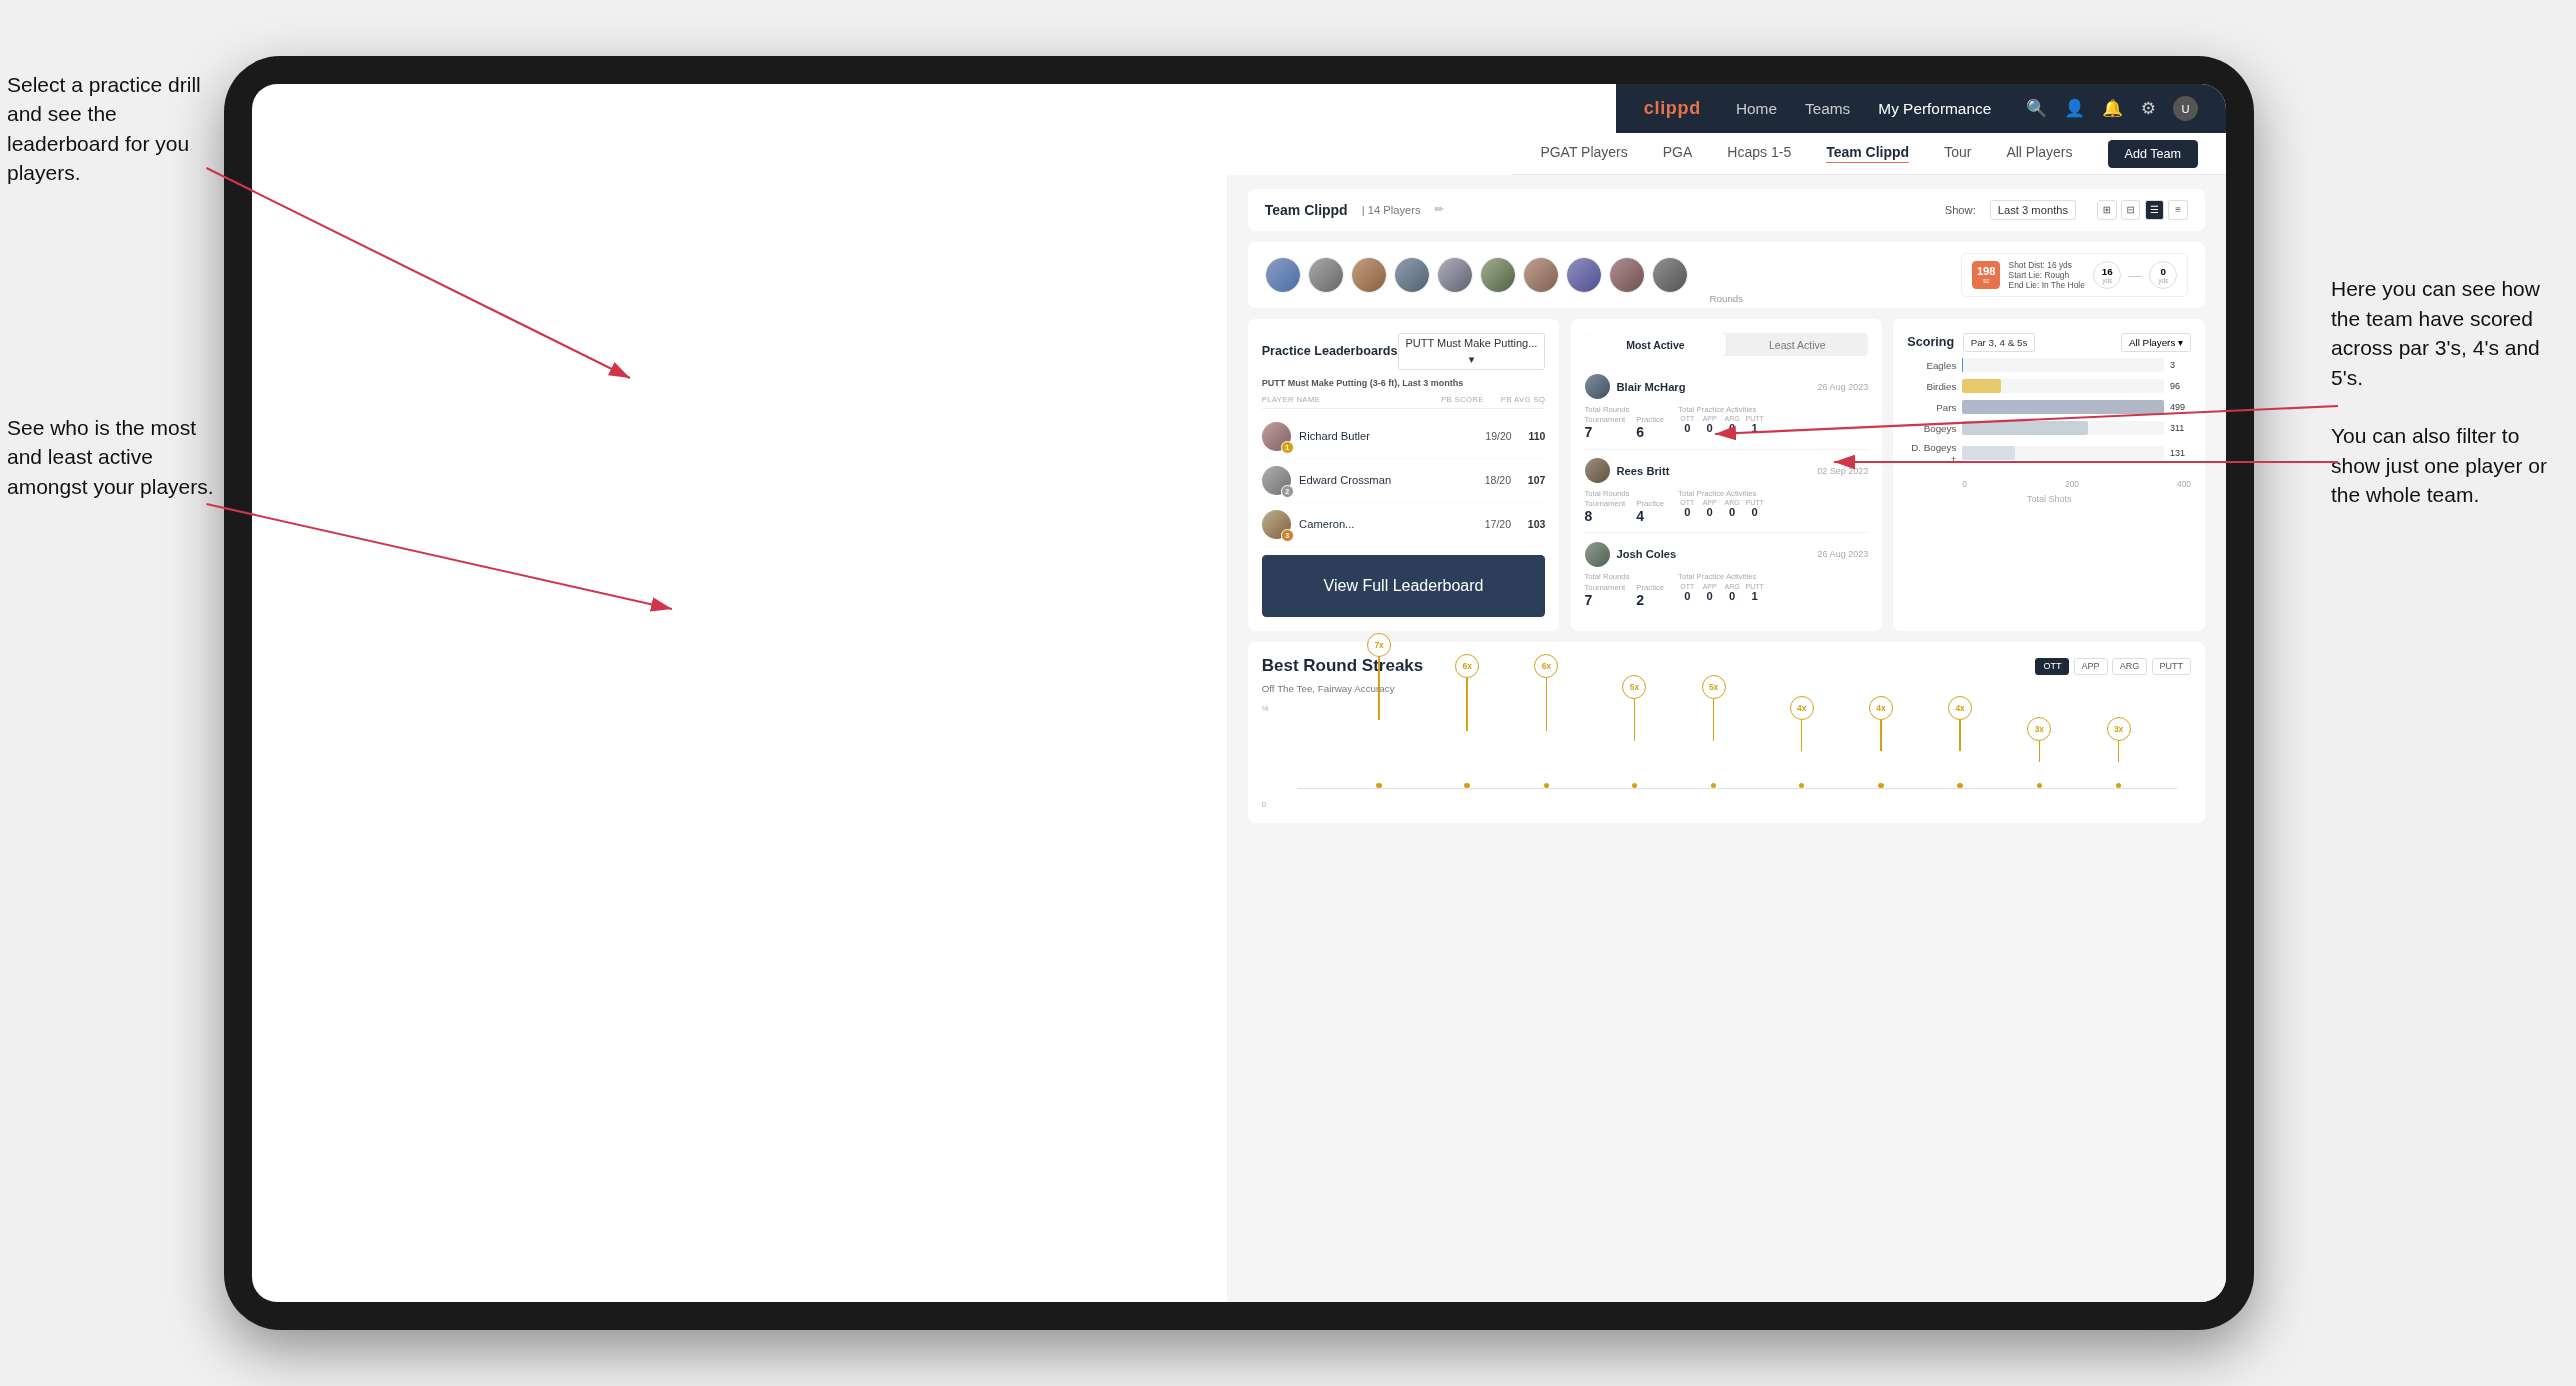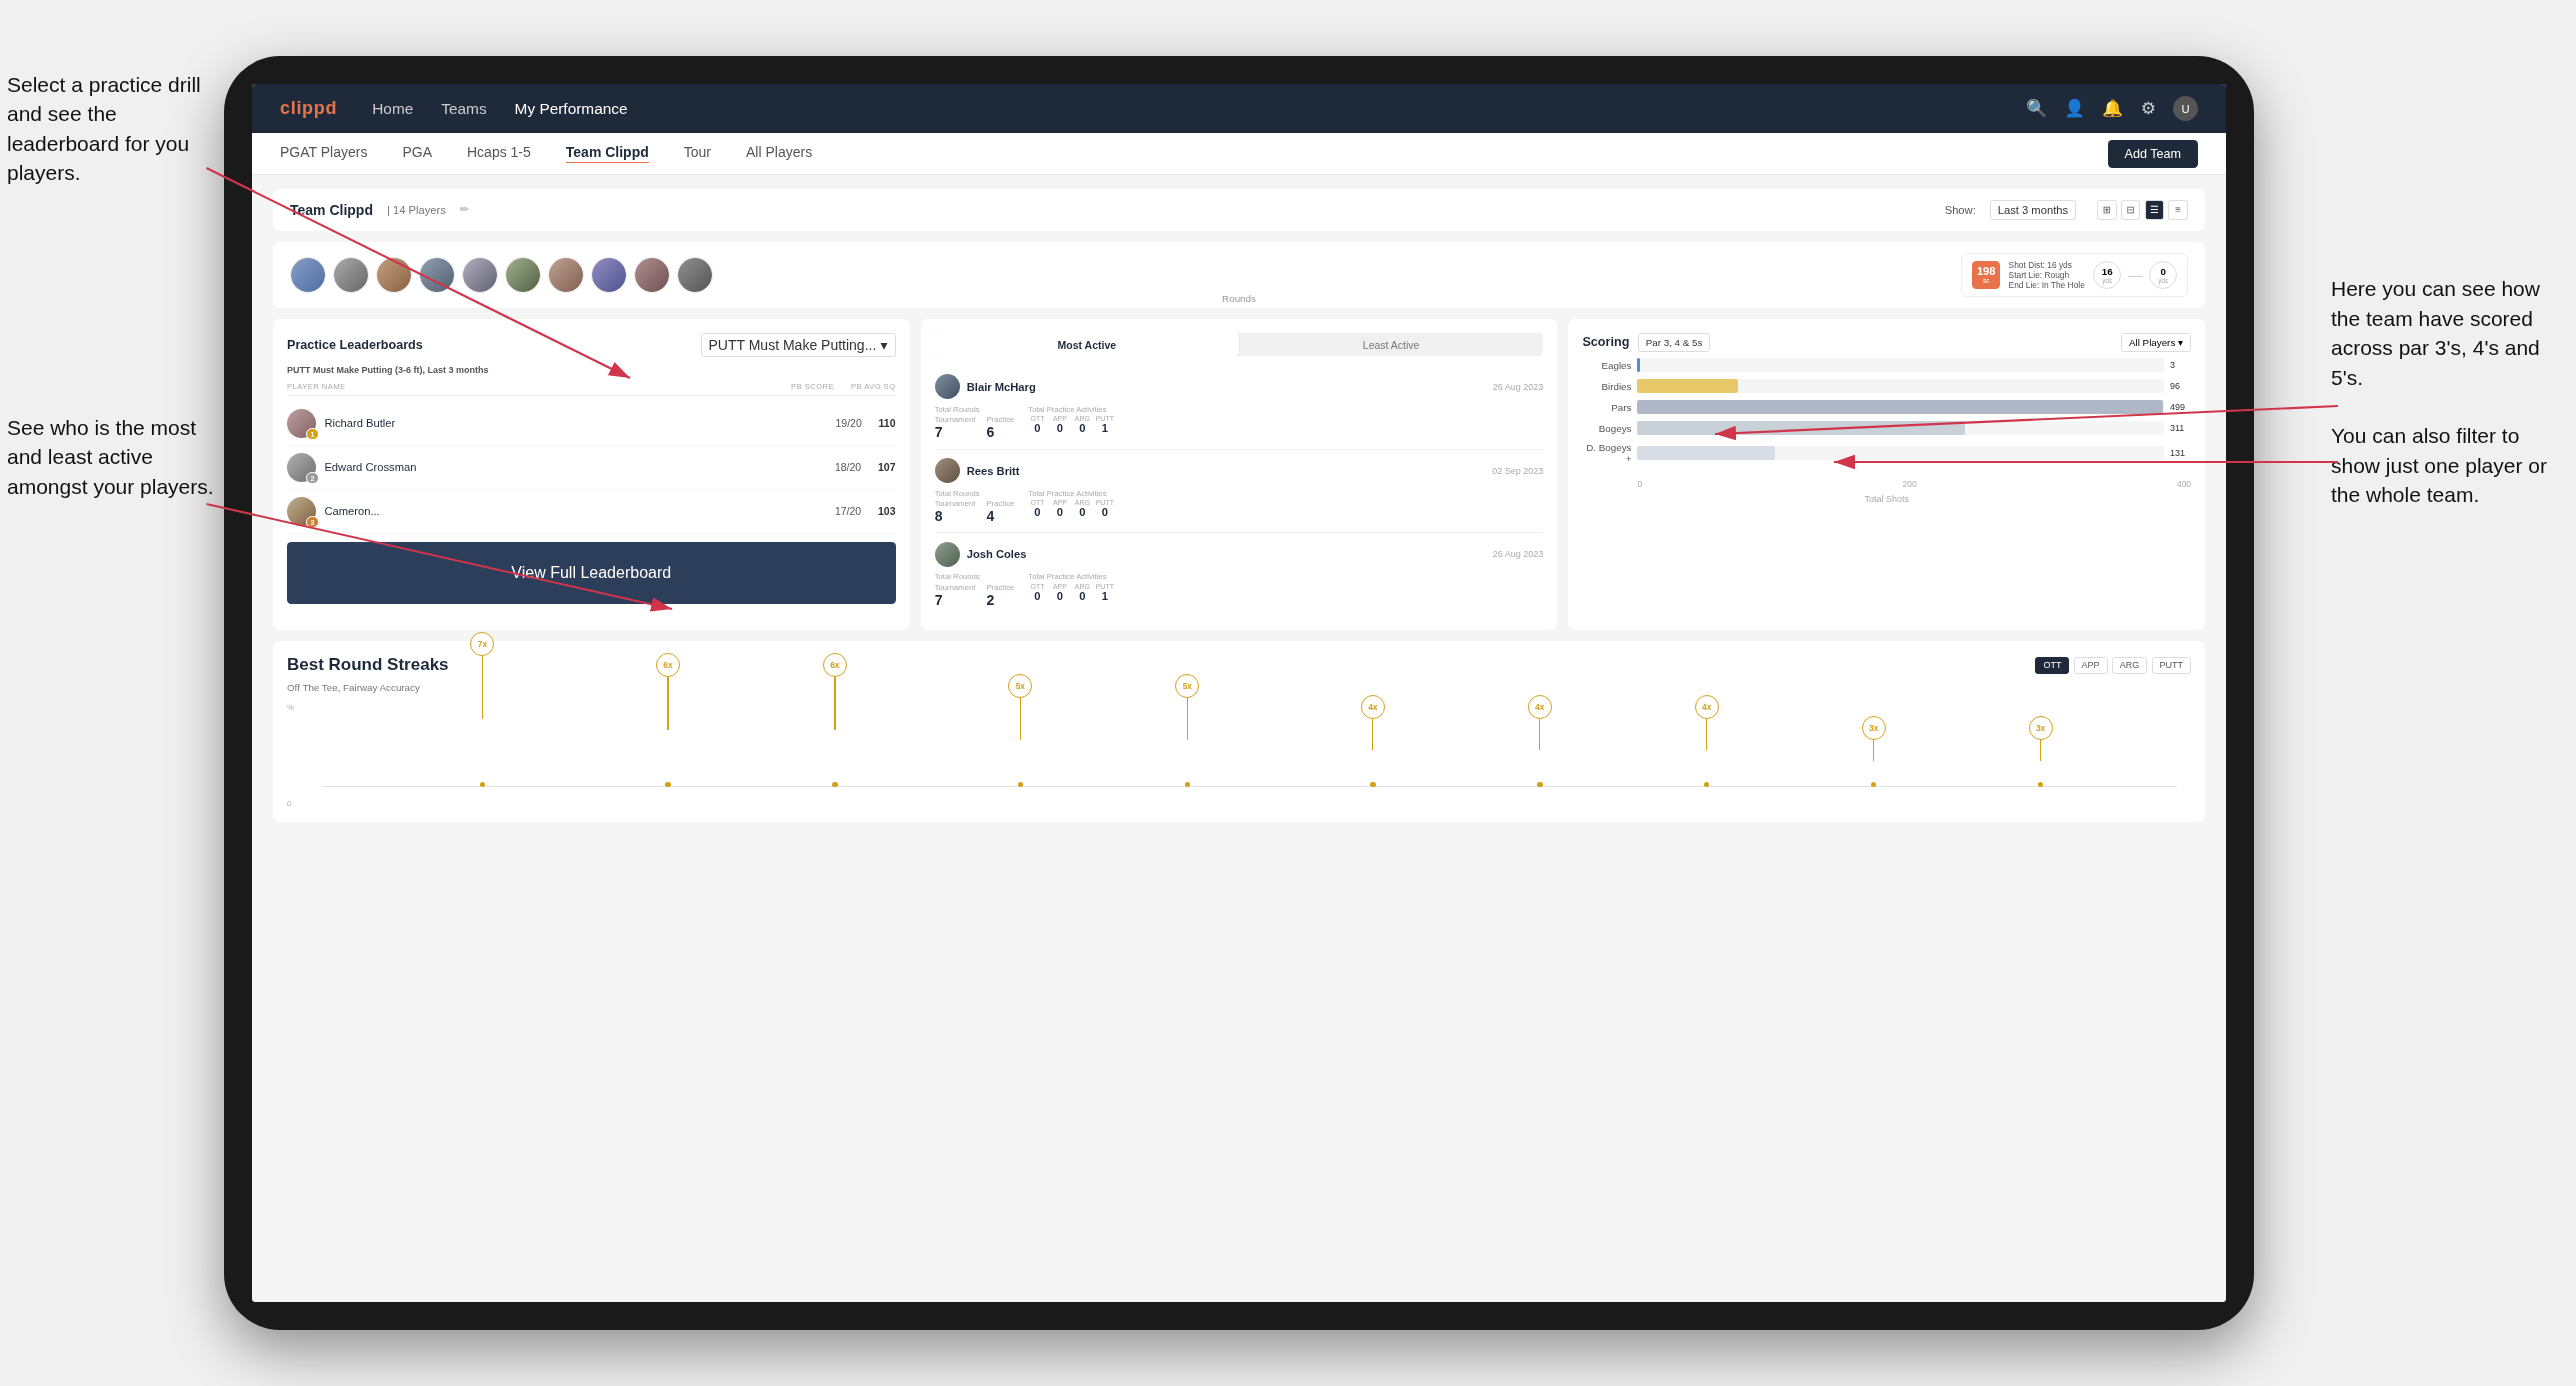--- a/index.html
+++ b/index.html
@@ -30,24 +30,25 @@
       height: 1274px;
       background: #1a1a1a;
       border-radius: 56px;
       box-shadow: 0 21px 56px rgba(0,0,0,0.4);
       padding: 28px;
     }
     .tablet-screen {
       width: 100%;
       height: 100%;
       background: #fff;
-      border-radius: 4px;
+      border-radius: 25px;
       overflow: hidden;
       display: flex;
       flex-direction: column;
+      align-items: flex-end;
     }
 
     
     .top-nav {
       background: #1e2a3a;
       height: 49px;
       display: flex;
       align-items: center;
       padding: 0 28px;
       gap: 35px;
@@ -217,26 +218,27 @@
     }
     .card-title {
       font-size: 12.6px;
       font-weight: 600;
       color: #1e2a3a;
     }
     .drill-select {
       border: 0.7px solid #ddd;
       border-radius: 2.8px;
       padding: 2.8px 7px;
-      font-size: 14px;
+      font-size: 11px;
       color: #333;
       cursor: pointer;
       display: flex;
       align-items: center;
       gap: 4.2px;
+      flex-direction: column;
     }
     .leaderboard-subtitle {
       font-size: 9px;
       color: #777;
       margin-bottom: 7px;
     }
     .leaderboard-subtitle span { font-weight: 600; color: #555; }
     .lb-header {
       display: grid;
       grid-template-columns: 1fr auto auto;

